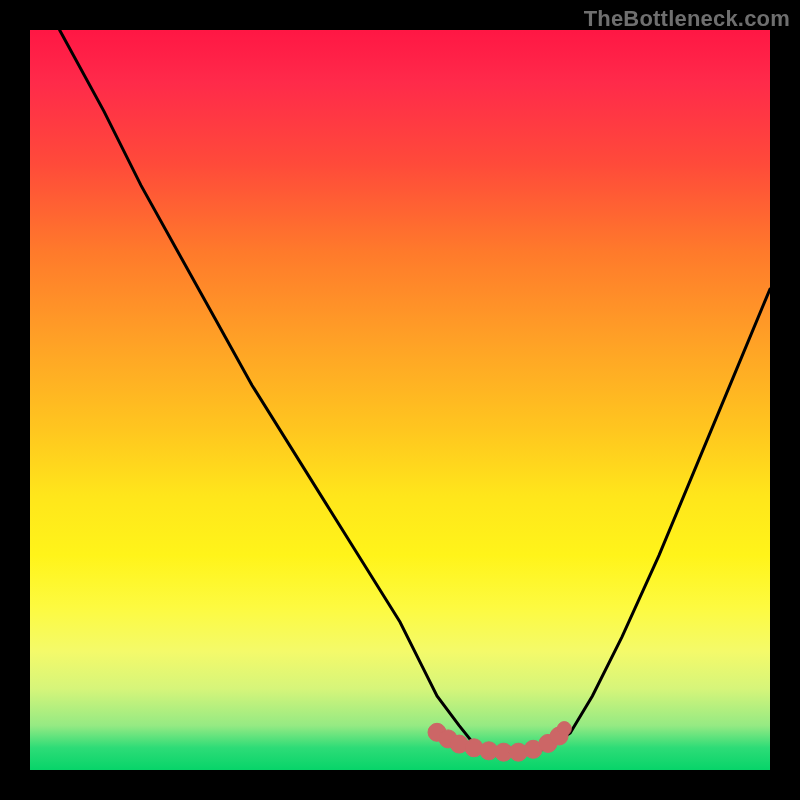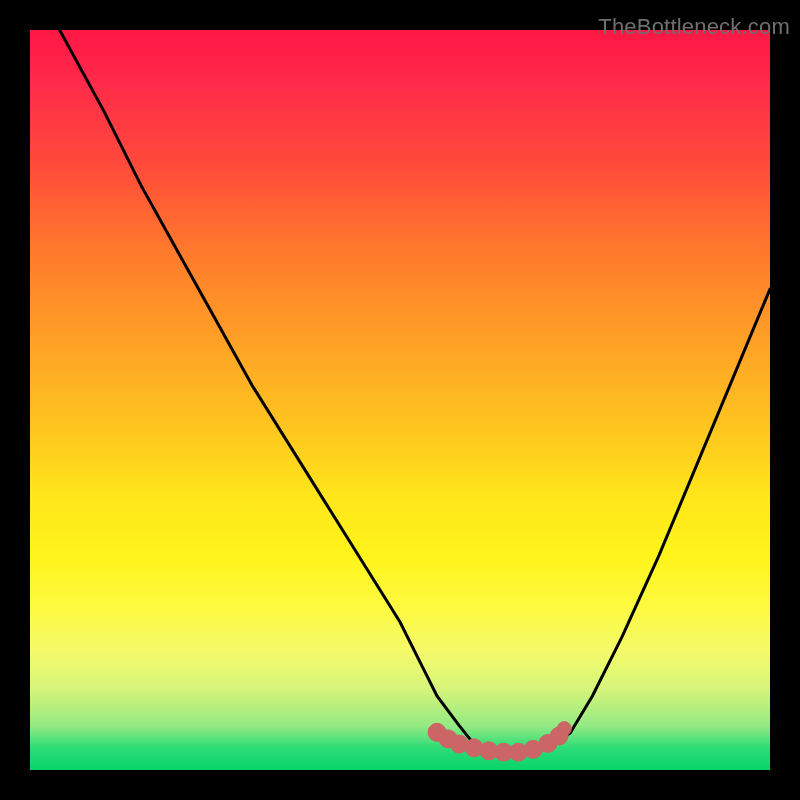--- a/index.html
+++ b/index.html
@@ -45,24 +45,23 @@
       #2ddc77 97%,
       #07d469 100%
     );
   }
   .watermark {
     position: absolute;
     top: 6px;
     right: 10px;
     color: #6f6f6f;
     font-size: 22px;
-    font-weight: 400;
+    font-weight: 700;
     letter-spacing: 0.2px;
     user-select: none;
-    margin-top: 8px;
   }
   svg.curve {
     position: absolute;
     inset: 0;
   }
 </style>
 </head>
 <body>
 
 <div class="frame">

